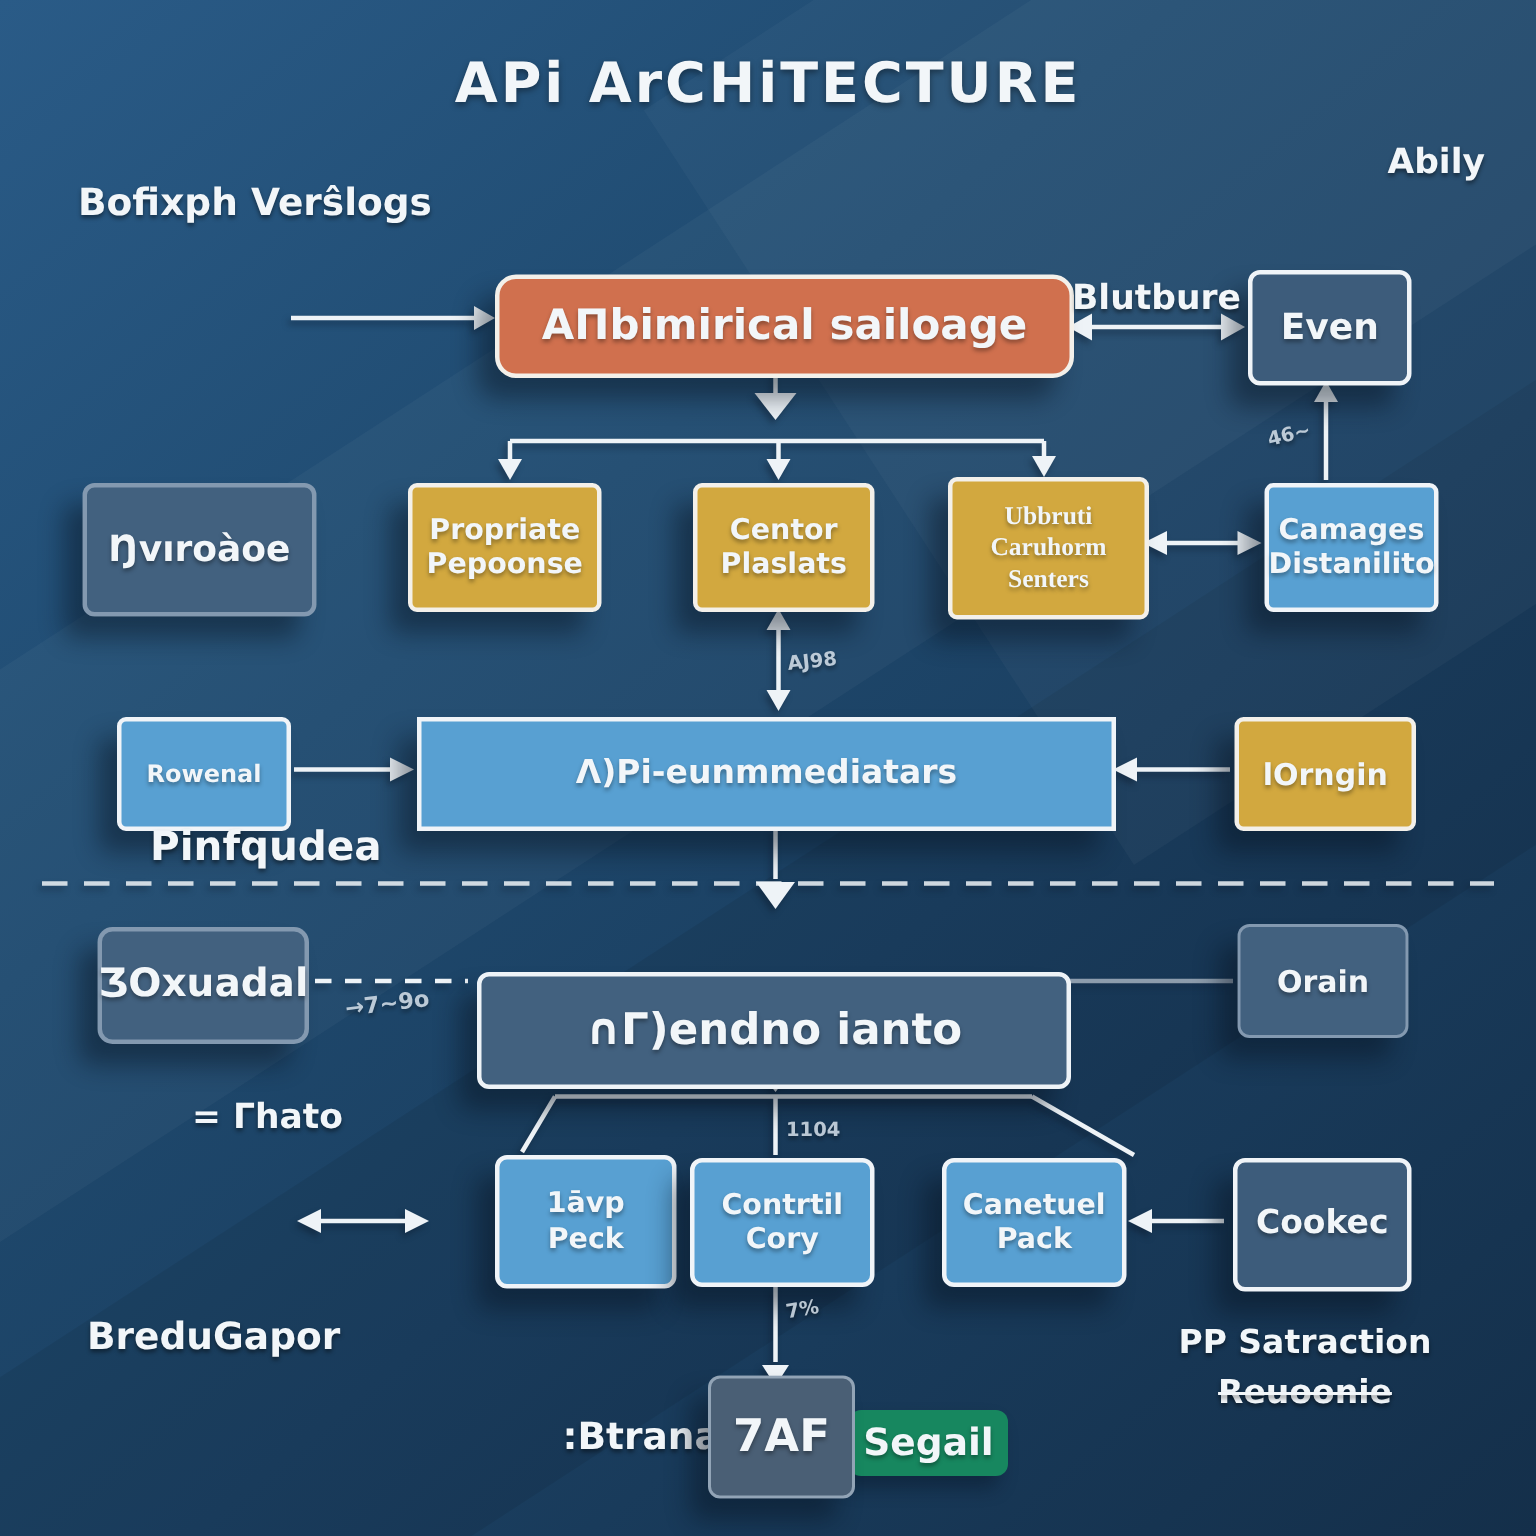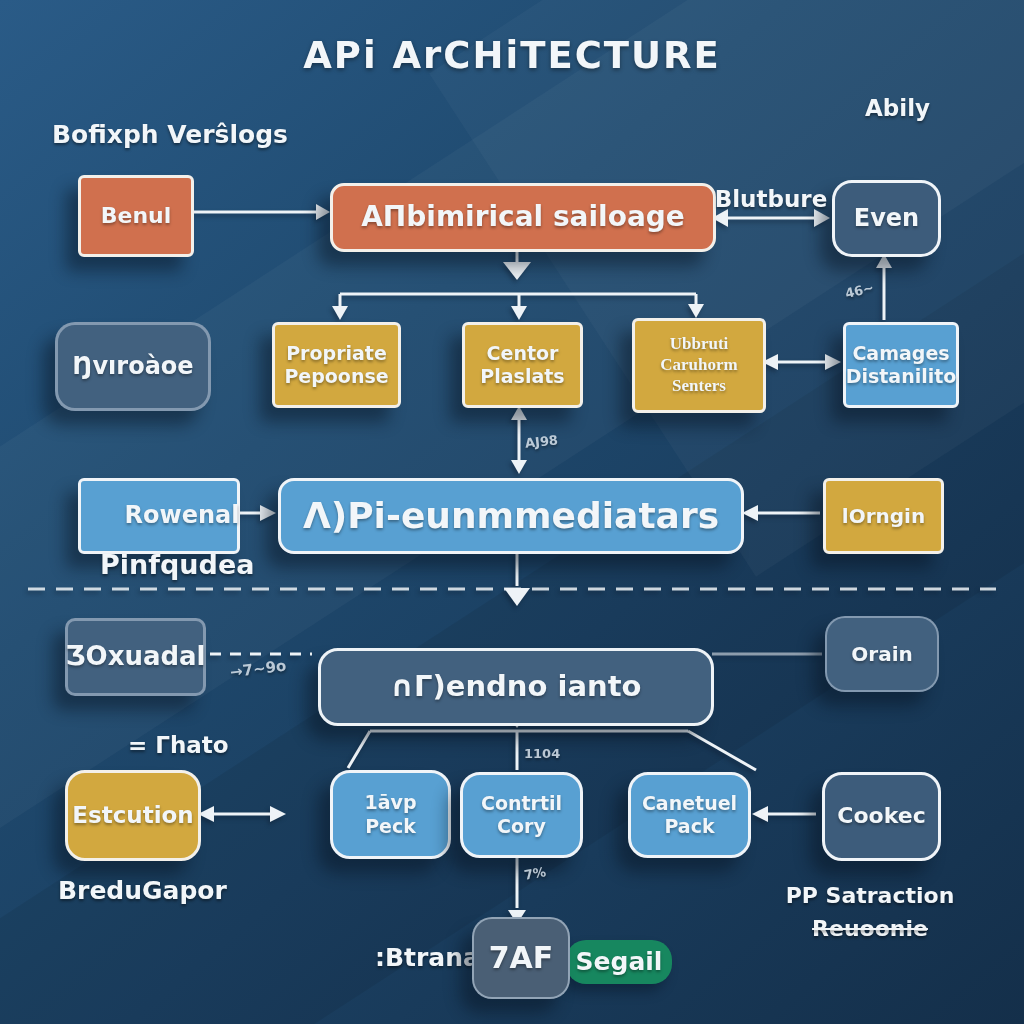--- a/index.html
+++ b/index.html
@@ -13,21 +13,21 @@
   .streak{position:absolute;pointer-events:none;}
   .s1{width:1700px;height:320px;background:rgba(255,255,255,.035);transform:rotate(-33deg);left:-300px;top:120px;}
   .s2{width:1700px;height:260px;background:rgba(0,0,0,.07);transform:rotate(-33deg);left:-260px;top:560px;}
   .s3{width:900px;height:600px;background:rgba(255,255,255,.03);transform:rotate(-33deg);left:520px;top:-220px;}
   svg.connectors{position:absolute;left:0;top:0;z-index:1;filter:drop-shadow(-2px 3px 2px rgba(5,15,28,.35));}
   svg.connectors line,svg.connectors path{stroke:#eef3f7;stroke-width:3;fill:none;}
   svg.connectors polygon{fill:#eef3f7;stroke:none;}
   .node{
     position:absolute;z-index:2;display:flex;flex-direction:column;
     align-items:center;justify-content:center;text-align:center;
-    border-radius:20px;box-shadow:-12px 14px 16px rgba(6,18,32,.45);
+    border-radius:8px;box-shadow:-12px 14px 16px rgba(6,18,32,.45);
     text-shadow:0 2px 3px rgba(0,0,0,.35);line-height:1.22;
   }
   .orange{background:#d0704e;border:3px solid #f3f0ea;}
   .gold{background:#d2a83f;border:3px solid #f3f0ea;}
   .blue{background:#58a0d2;border:3px solid #f0f4f8;}
   .slate{background:#3d5c7b;border:3px solid #f0f4f8;}
   .slate-soft{background:#42617f;border:3px solid rgba(195,210,225,.5);}
   .green{background:#17875f;border:none;text-align:center;}
   .darkslate{background:#4a5f75;border:2.5px solid rgba(195,210,225,.6);}
   .lbl{
@@ -142,27 +142,24 @@
     <g>
       <line x1="517" y1="858" x2="517" y2="908"></line>
       <polygon points="517,924 508,910 526,910"></polygon>
     </g>
   </svg>
 
   <div class="title">APi ArCHiTECTURE</div>
 
   <div class="lbl" style="left:52px;top:120px;font-size:25px;">Bofixph Verŝlogs</div>
 
-  <div class="lbl" style="left:805px;top:92px;width:185px;text-align:center;font-size:23px;line-height:1.45;white-space:normal;">
+  <div class="lbl" style="left:805px;top:92px;width:185px;text-align:right;font-size:23px;line-height:1.45;white-space:normal;">
     <div>Abily</div>
   </div>
 
-  <div class="node orange" style="left:78px;top:175px;width:110px;height:76px;font-size:22px;border-radius:6px;">
-    <div>Benul</div>
-  </div>
 
   <div class="node orange" style="left:330px;top:183px;width:380px;height:63px;font-size:28px;border-radius:14px;">
     <div>AΠbimirical sailoage</div>
   </div>
 
   <div class="lbl" style="left:712px;top:186px;width:118px;text-align:center;font-size:23px;">Blutbure</div>
 
   <div class="node slate" style="left:832px;top:180px;width:103px;height:71px;font-size:24px;">
     <div>Even</div>
   </div>
@@ -188,25 +185,25 @@
   </div>
 
   <div class="node blue" style="left:843px;top:322px;width:110px;height:80px;font-size:19px;border-radius:6px;">
     <div>Camages</div>
     <div>Distanilito</div>
   </div>
 
   <div class="lbl tiny" style="left:845px;top:283px;transform:rotate(-14deg);">46~</div>
   <div class="lbl tiny" style="left:525px;top:434px;transform:rotate(-6deg);">AJ98</div>
 
-  <div class="node blue" style="left:78px;top:478px;width:110px;height:70px;font-size:24px;border-radius:6px;padding-left:46px;">
+  <div class="node blue" style="left:78px;top:478px;width:110px;height:70px;font-size:16px;border-radius:6px;">
     <div>Rowenal</div>
   </div>
 
-  <div class="node blue" style="left:278px;top:478px;width:460px;height:70px;font-size:36px;border-radius:16px;">
+  <div class="node blue" style="left:278px;top:478px;width:460px;height:70px;font-size:22px;border-radius:0;">
     <div>Λ)Pi-eunmmediatars</div>
   </div>
 
   <div class="node gold" style="left:823px;top:478px;width:115px;height:70px;font-size:20px;border-radius:6px;">
     <div>lOrngin</div>
   </div>
 
   <div class="lbl" style="left:100px;top:549px;font-size:27px;">Pinfqudea</div>
 
   <div class="node slate-soft" style="left:65px;top:618px;width:135px;height:72px;font-size:26px;border-radius:10px;">
@@ -219,23 +216,20 @@
     <div>∩Γ)endno ianto</div>
   </div>
 
   <div class="node slate-soft" style="left:825px;top:616px;width:110px;height:72px;font-size:20px;border-width:2px;">
     <div>Orain</div>
   </div>
 
   <div class="lbl" style="left:128px;top:732px;font-size:23px;">= Γhato</div>
   <div class="lbl tiny" style="left:524px;top:746px;">1104</div>
 
-  <div class="node gold" style="left:65px;top:770px;width:130px;height:85px;font-size:23px;">
-    <div>Estcution</div>
-  </div>
 
   <div class="node blue" style="left:290px;top:770px;width:115px;height:83px;font-size:19px;margin-left:40px;">
     <div>1āvp</div>
     <div>Peck</div>
   </div>
 
   <div class="node blue" style="left:460px;top:772px;width:117px;height:80px;font-size:19px;">
     <div>Contrtil</div>
     <div>Cory</div>
   </div>

